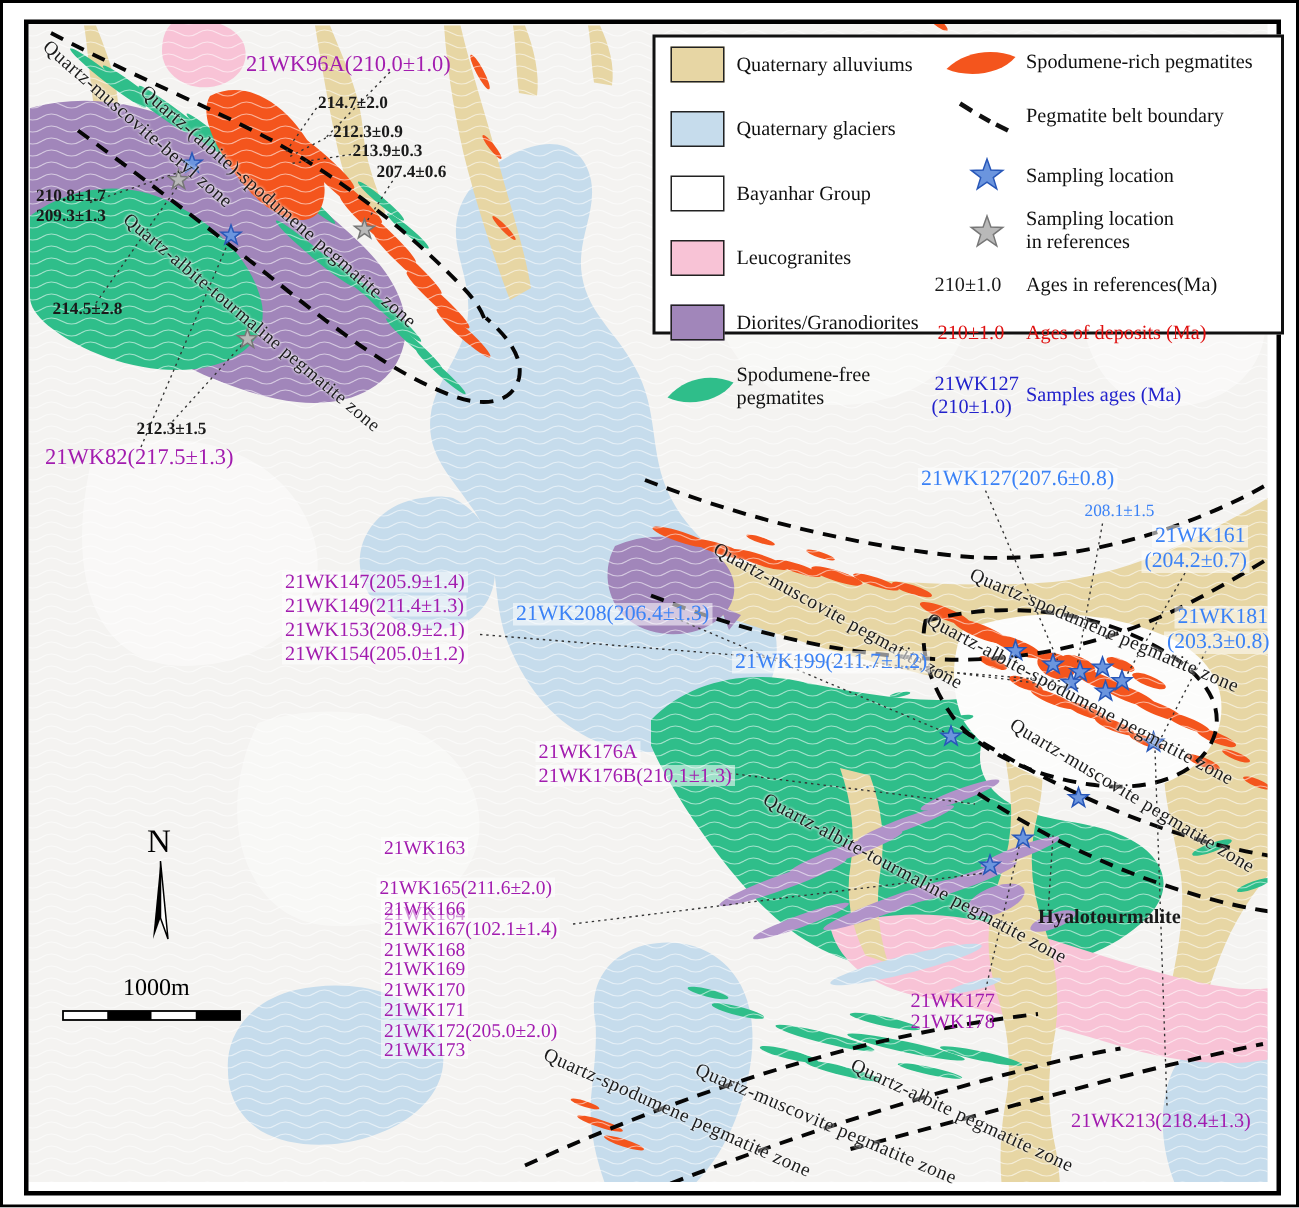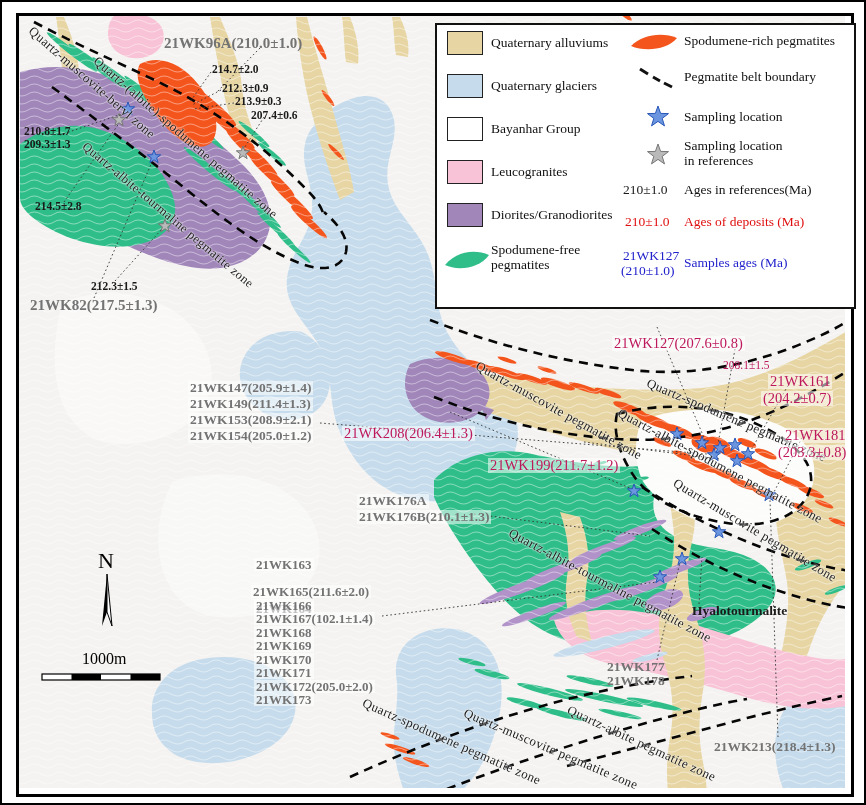--- a/index.html
+++ b/index.html
@@ -3,26 +3,26 @@
 <meta charset="utf-8">
 <style>
   html,body{margin:0;padding:0;background:#fff;}
   #canvas{position:relative;width:866px;height:805px;background:#ffffff;border:2px solid #000;
           box-sizing:border-box;overflow:hidden;font-family:"Liberation Serif",serif;}
   #frame{position:absolute;left:14px;top:11px;width:832px;height:778px;border:3px solid #000;
          z-index:5;pointer-events:none;}
   #geo{position:absolute;left:0;top:0;z-index:1;}
   .lbl{position:absolute;z-index:3;font-family:"Liberation Serif",serif;white-space:nowrap;line-height:1;}
   .halo{background:rgba(255,255,255,0.55);padding:0 2px;}
-  .blue{color:#737373;font-weight:bold;} .red{color:#be185d;margin-top:24px;} .blk{color:#1a1a1a;font-weight:bold;}
+  .blue{color:#a21caf;} .red{color:#3b82f6;} .blk{color:#1a1a1a;font-weight:bold;}
   .s15{font-size:15px;} .s14{font-size:14.5px;} .s135{font-size:13.5px;} .s13{font-size:13px;} .s11{font-size:11.5px;}
   .zone{position:absolute;z-index:3;font-family:"Liberation Serif",serif;color:#1c1c1c;font-size:13px;
         white-space:nowrap;transform-origin:0 0;letter-spacing:0.4px;line-height:1;
         text-shadow:0 0 2px rgba(255,255,255,.9),0 0 2px rgba(255,255,255,.9);}
-  #legend{position:absolute;left:433px;top:21px;width:421px;height:286px;background:#fff;
+  #legend{position:absolute;left:433px;top:21px;width:421px;height:200px;background:#fff;
           border:2px solid #111;z-index:6;box-sizing:border-box;}
   .lg-swatch{position:absolute;width:36px;height:24px;border:1.6px solid #222;box-sizing:border-box;}
   .lg-label{position:absolute;font-size:13.5px;color:#111;white-space:nowrap;line-height:1.1;}
   .lg-key{position:absolute;font-size:13.5px;white-space:nowrap;line-height:1.1;}
   .lg-sym{position:absolute;}
   .north-label{position:absolute;z-index:3;font-size:22px;color:#000;}
   .scale-label{position:absolute;z-index:3;font-size:16px;color:#000;}
 </style>
 </head>
 <body>

